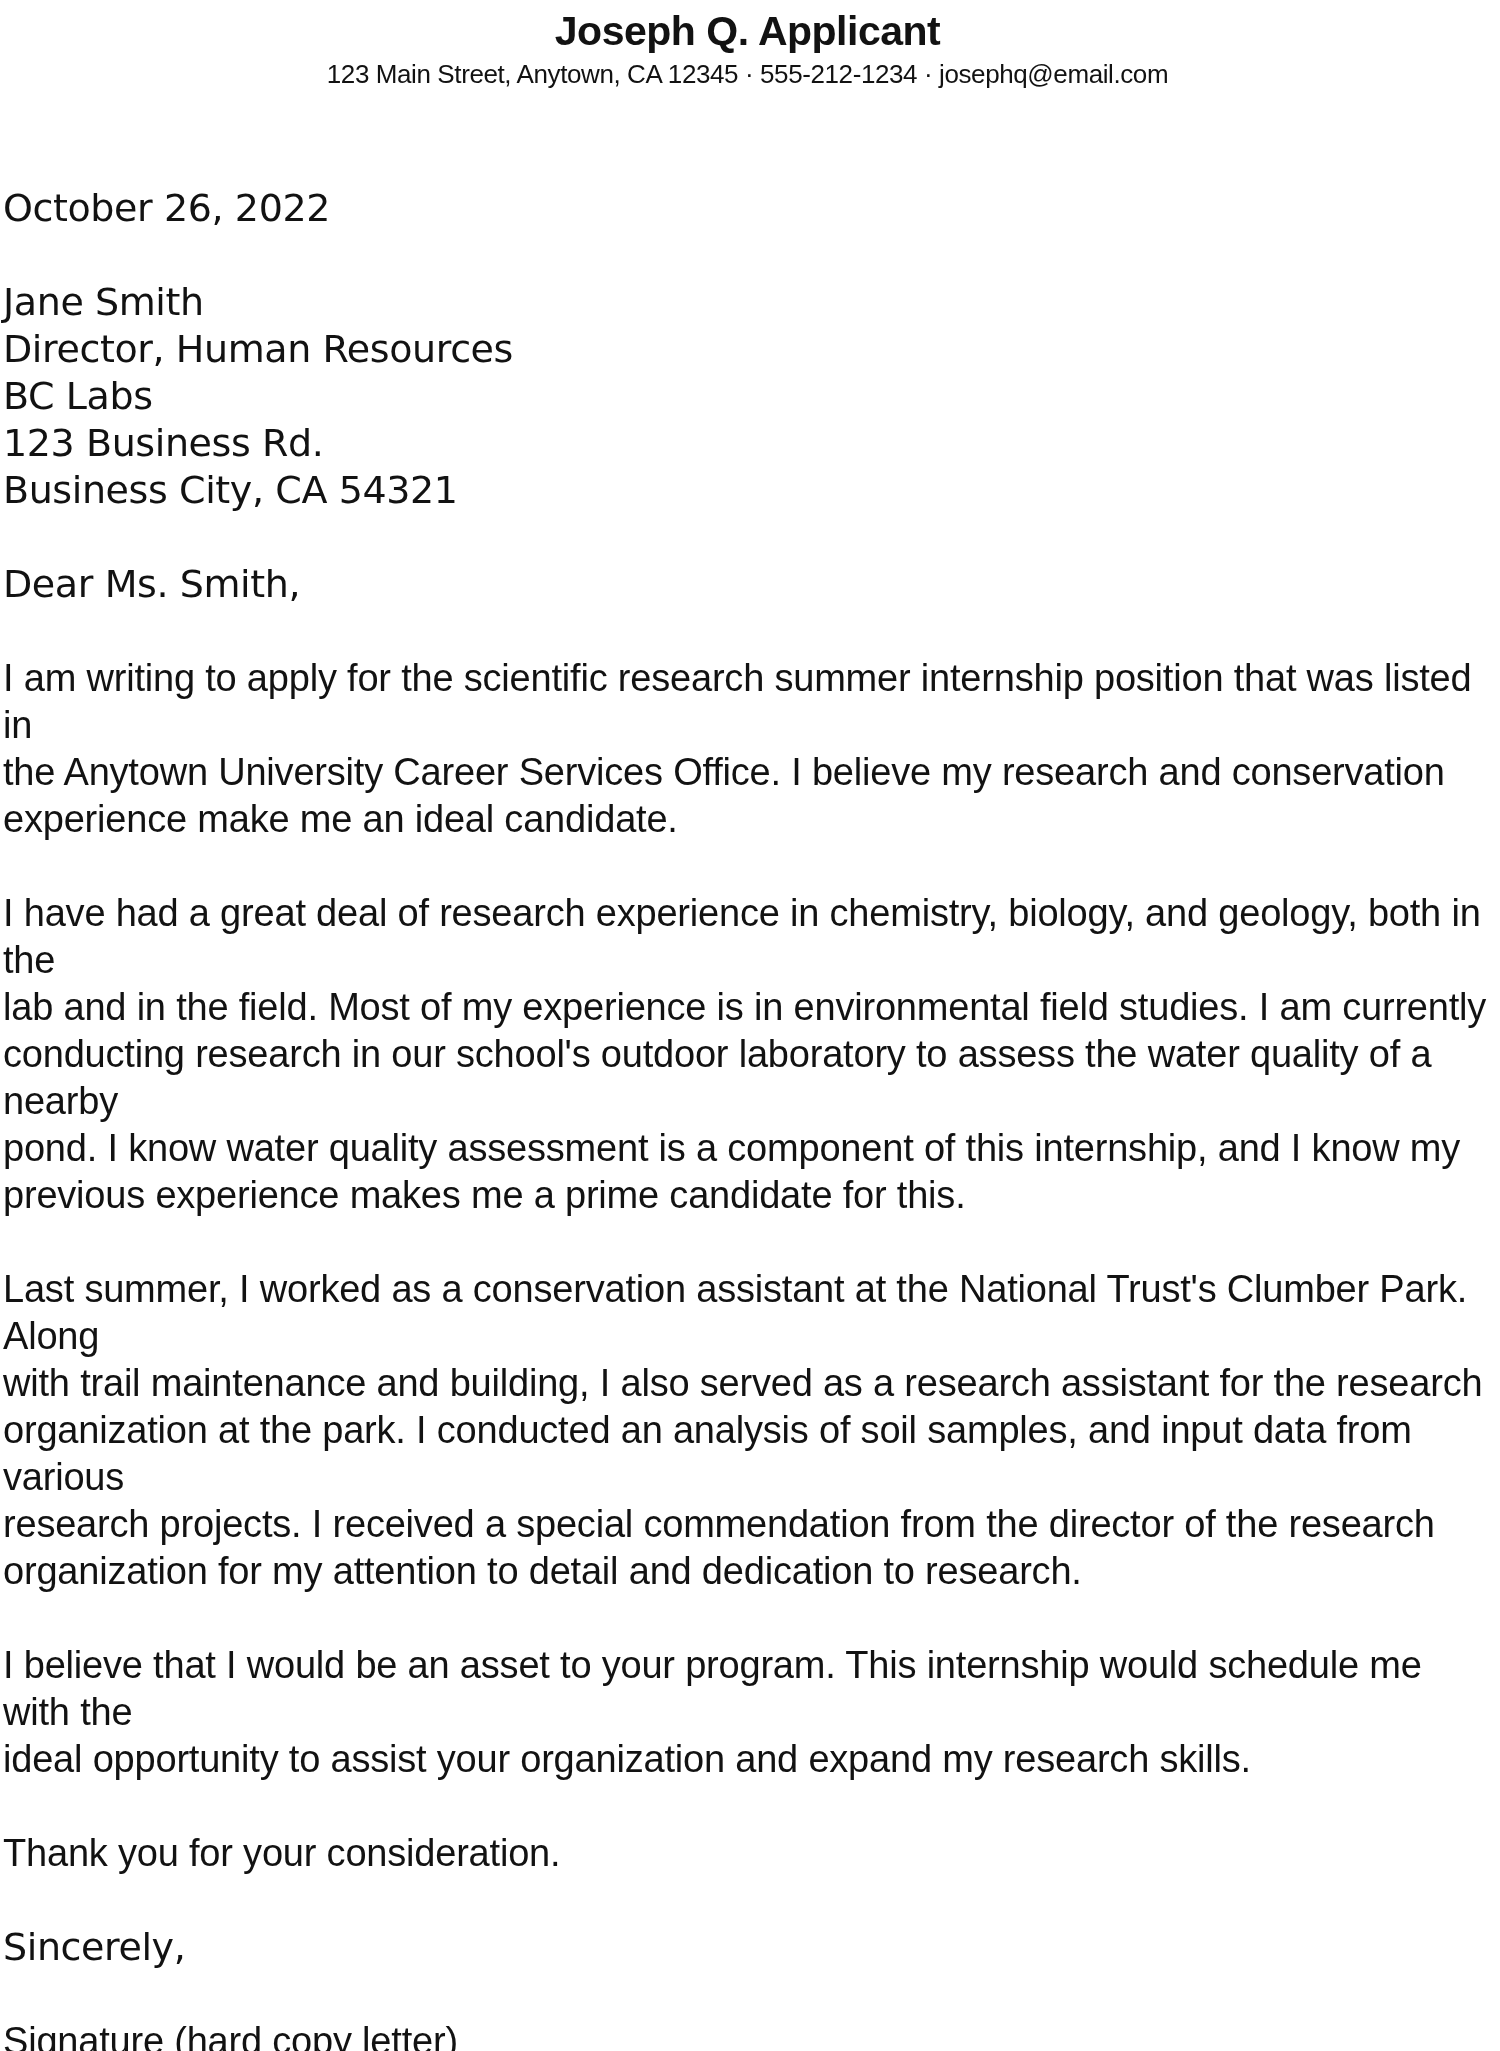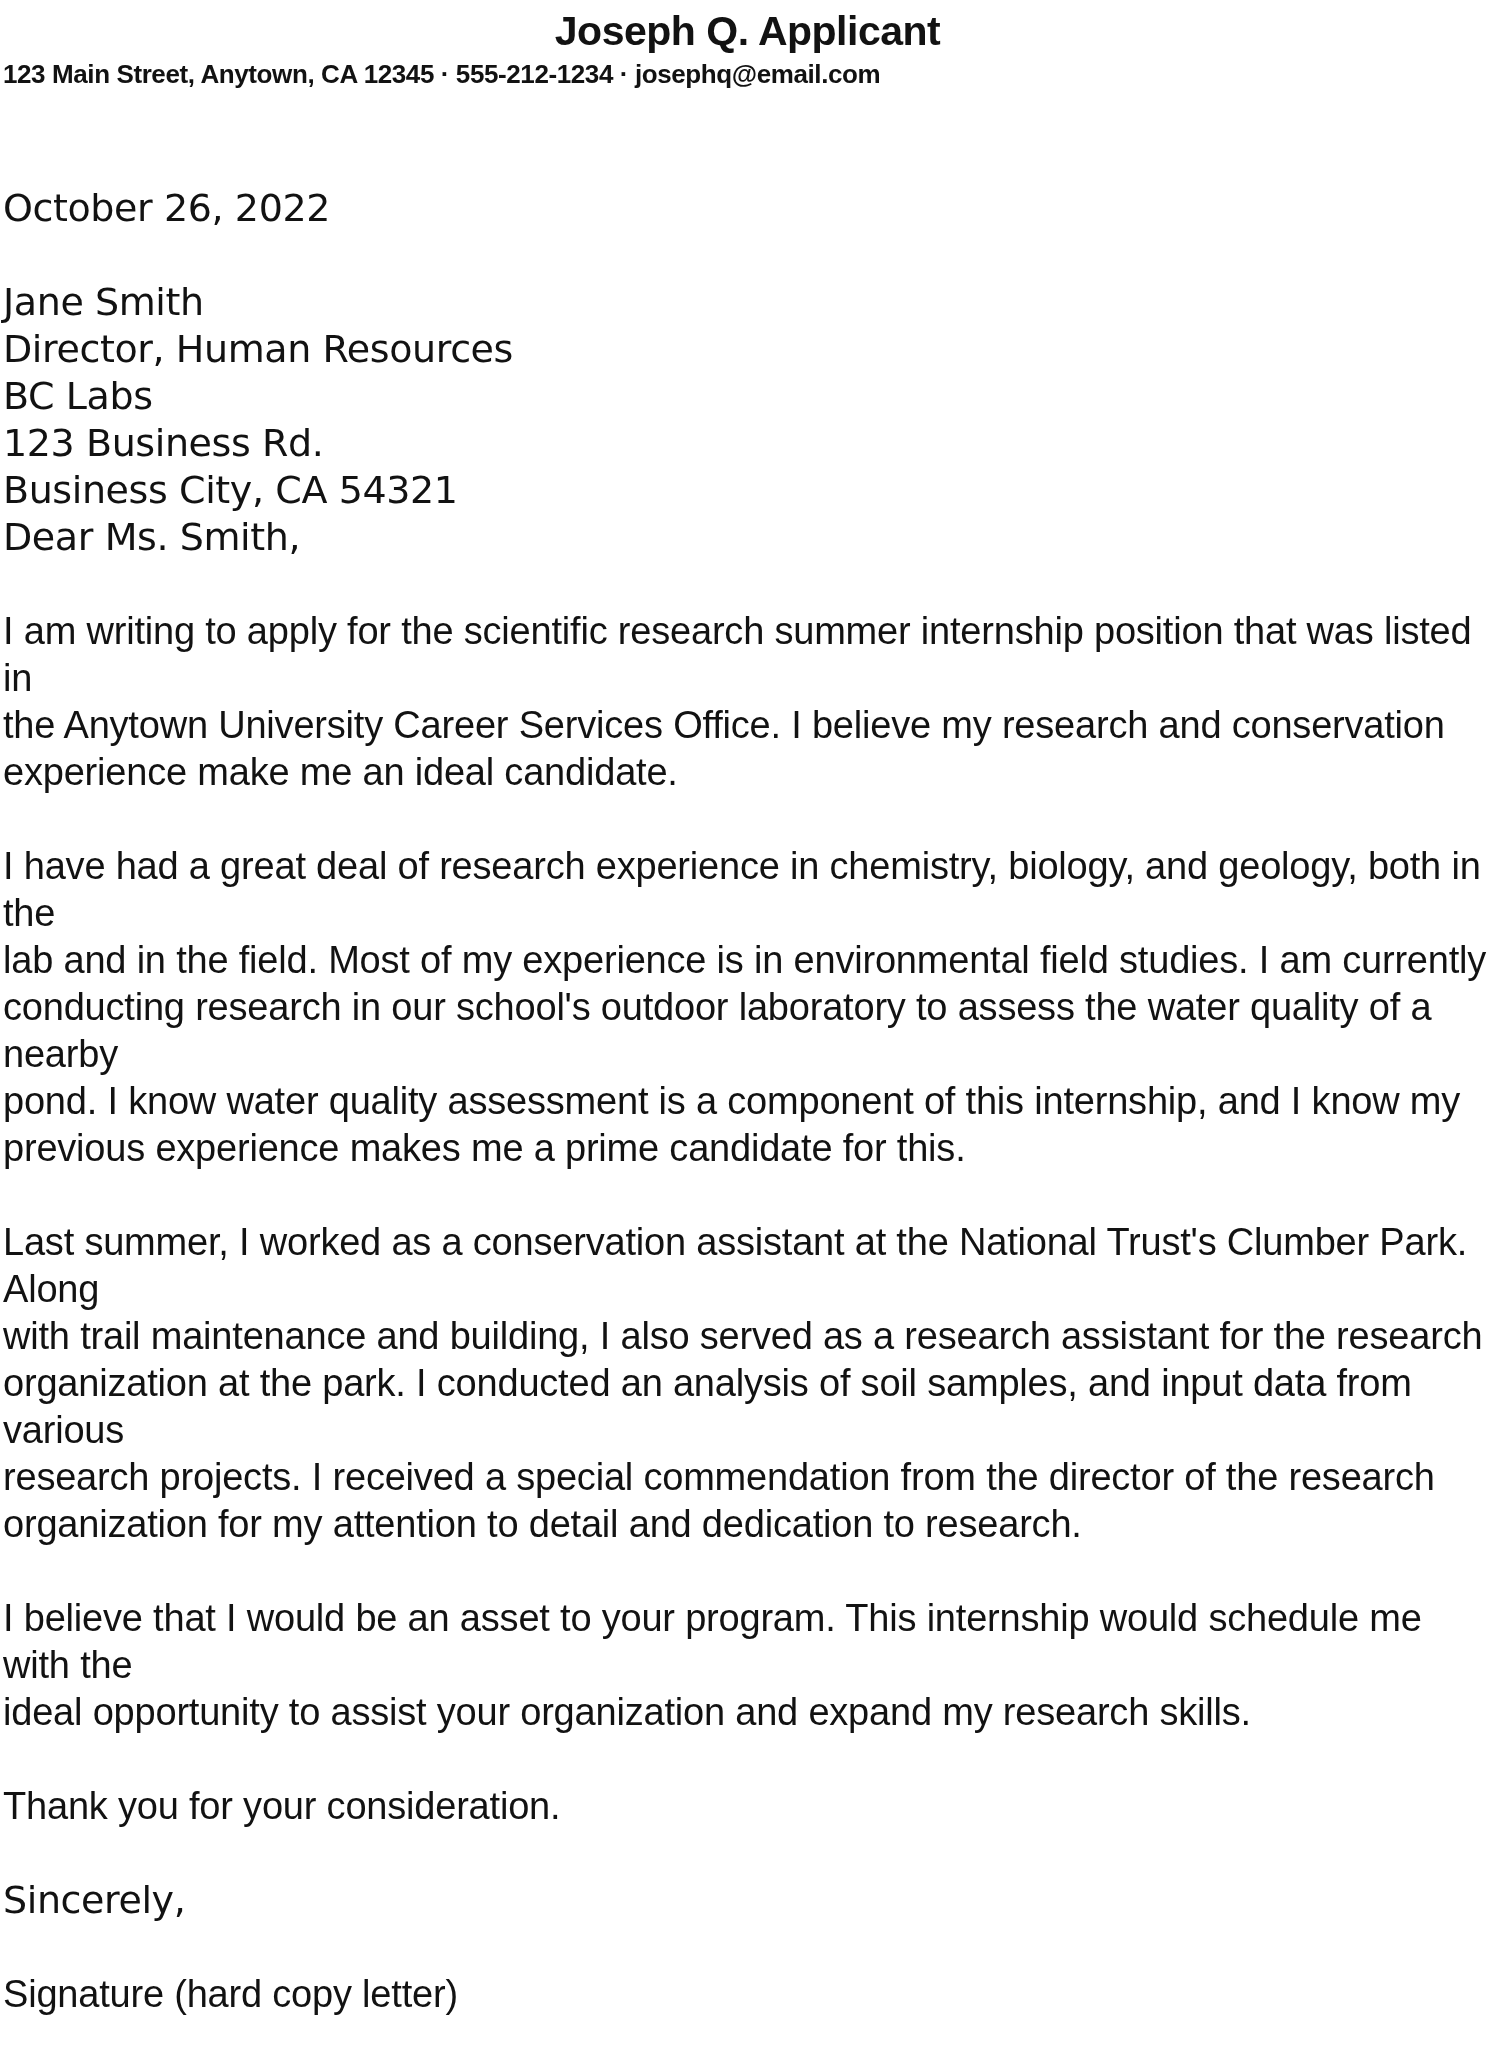--- a/index.html
+++ b/index.html
@@ -21,43 +21,44 @@
   .applicant-name {
     padding-top: 6px;
     text-align: center;
     font-family: "Liberation Sans", sans-serif;
     font-weight: 600;
     font-size: 41px;
     line-height: 50px;
     letter-spacing: -0.5px;
   }
   .contact-line {
+    text-align: center;
     font-family: "Liberation Sans", sans-serif;
-    font-weight: 700;
+    font-weight: 400;
     font-size: 26px;
     line-height: 36px;
     letter-spacing: -0.4px;
   }
   
   .heavy {
     font-family: "DejaVu Sans", sans-serif;
     font-size: 38px;
     line-height: 47px;
     letter-spacing: -0.4px;
   }
   
   .light {
     font-family: "Liberation Sans", sans-serif;
     font-size: 38px;
     line-height: 47px;
     letter-spacing: -0.2px;
   }
   .date-block { margin-top: 93px; }
   .address-block { margin-top: 47px; }
-  .salutation { }
+  .salutation { margin-top: 47px; }
   .para { margin-top: 47px; white-space: pre-line; }
   .valediction { margin-top: 47px; }
   .signature-note { margin-top: 47px; }
   .typed-signature { margin-top: 47px; }
 </style>
 </head>
 <body>
 
 <div class="page">
 

